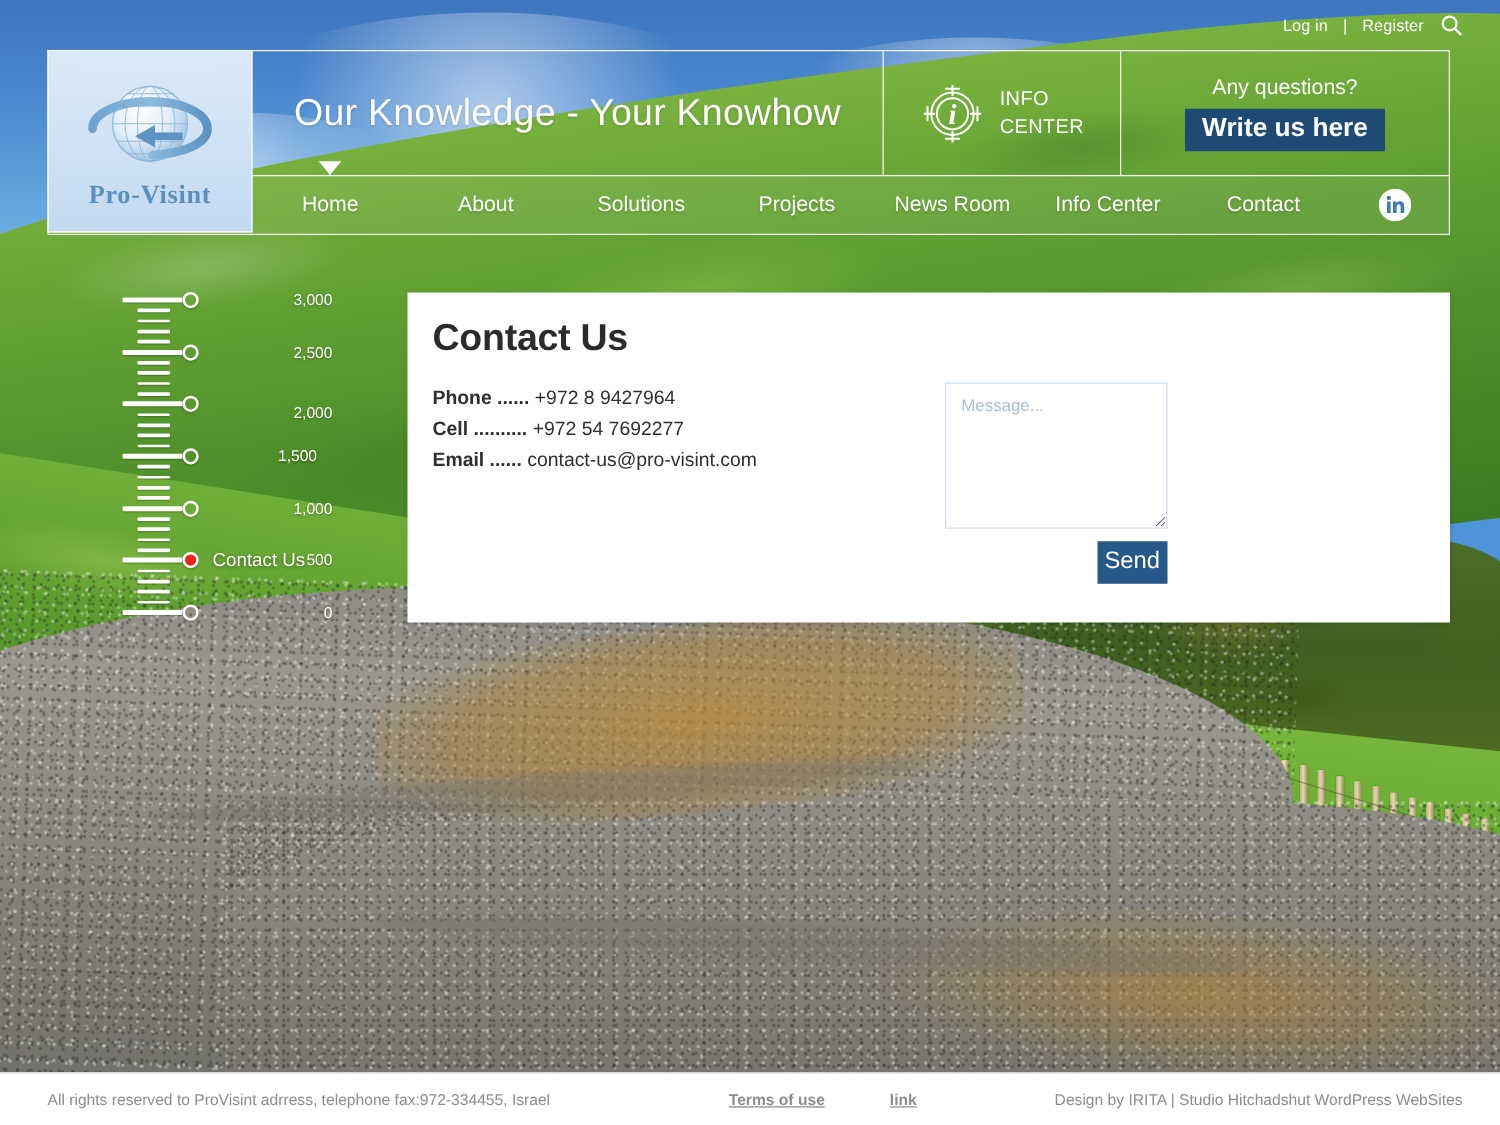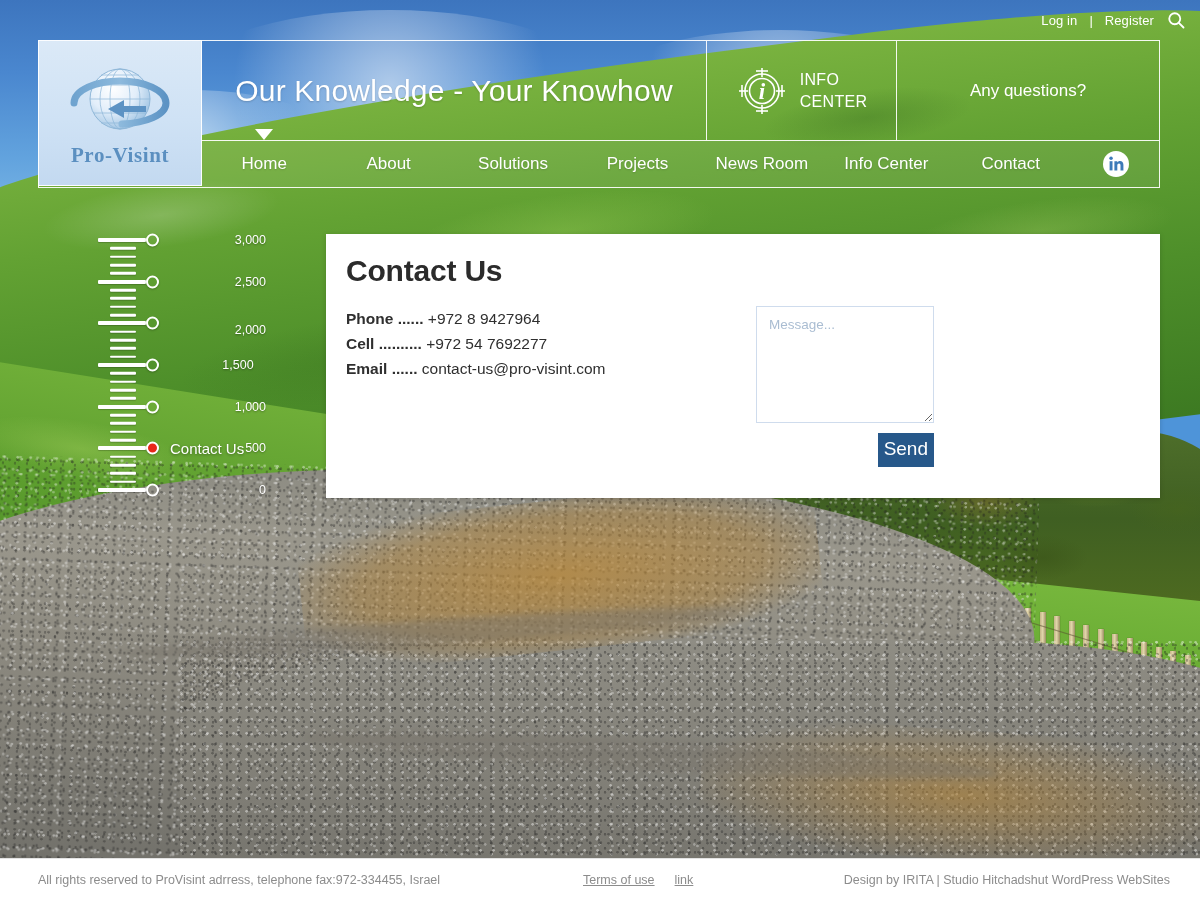--- a/index.html
+++ b/index.html
@@ -144,21 +144,21 @@
   }
   .tire-track {
     position: absolute; background: rgba(120,116,106,.45); border-radius: 50%;
     filter: blur(3px);
   }
 
   
   .topbar {
     position: absolute; left: 0; top: 0; width: 1200px; height: 40px;
     display: flex; align-items: center; justify-content: flex-end;
-    padding-right: 14px; gap: 12px;
+    padding-right: 29px; gap: 12px;
   }
   .toplink {
     color: #ffffff; font-size: 13px; letter-spacing: .1px;
     text-decoration: none; cursor: pointer; white-space: nowrap;
   }
   .sep { color: #ffffff; font-size: 13px; }
   .search-ico { width: 20px; height: 20px; cursor: pointer; }
 
   .header-wrap {
     position: absolute; left: 38px; top: 40px; width: 1122px; height: 148px;
@@ -296,21 +296,21 @@
     font-size: 19px; padding: 5px 6px 7px; font-family: "Liberation Sans", sans-serif;
   }
 
   
   .footer {
     position: absolute; left: 0; top: 858px; width: 1200px; height: 42px;
     background: #ffffff; border-top: 1px solid #e3e3e3;
     display: flex; align-items: center; font-size: 12.5px; color: #8c8c8c;
   }
   .foot-left { position: absolute; left: 38px; white-space: nowrap; }
-  .foot-mid { position: absolute; left: 583px; display: flex; gap: 20px; }
+  .foot-mid { position: absolute; left: 583px; display: flex; gap: 52px; font-weight: bold; }
   .foot-link { color: #8c8c8c; text-decoration: underline; cursor: pointer; }
   .foot-right { position: absolute; right: 30px; white-space: nowrap; }
 </style>
 </head>
 <body>
 
 <div id="page">
 
   <div class="photo">
     <div class="sky"></div>
@@ -441,20 +441,21 @@
             <text x="26" y="34" text-anchor="middle" fill="#ffffff" font-family="Liberation Serif, serif" font-size="23" font-style="italic" font-weight="bold">i</text>
           </svg>
           <div class="info-label">
             <div>INFO</div>
             <div>CENTER</div>
           </div>
         </div>
 
         <div class="ask-box">
           <div class="ask-q">Any questions?</div>
+          <button class="ask-btn">Write us here</button>
         </div>
       </div>
 
       <div class="nav" id="nav">
           <a class="nav-item active">Home</a>
           <a class="nav-item">About</a>
           <a class="nav-item">Solutions</a>
           <a class="nav-item">Projects</a>
           <a class="nav-item">News Room</a>
           <a class="nav-item">Info Center</a>

